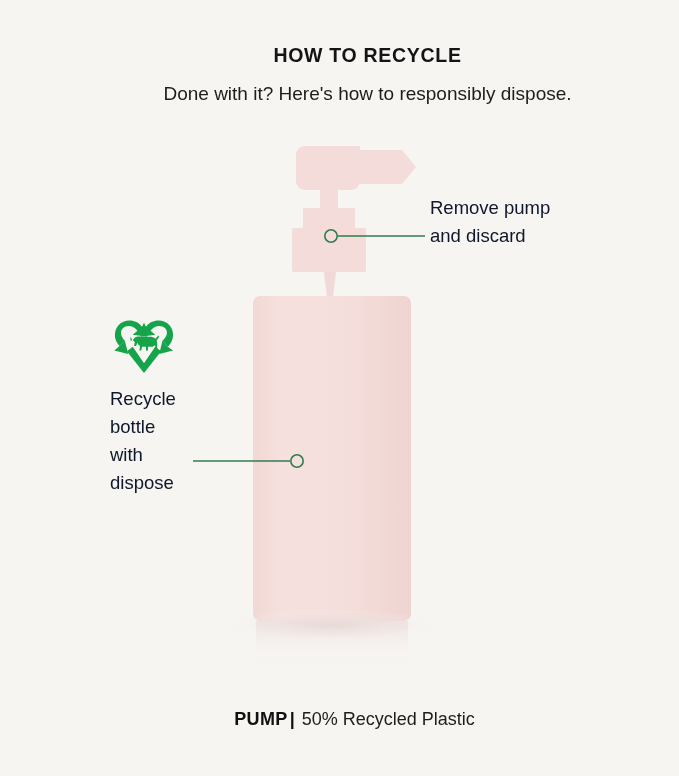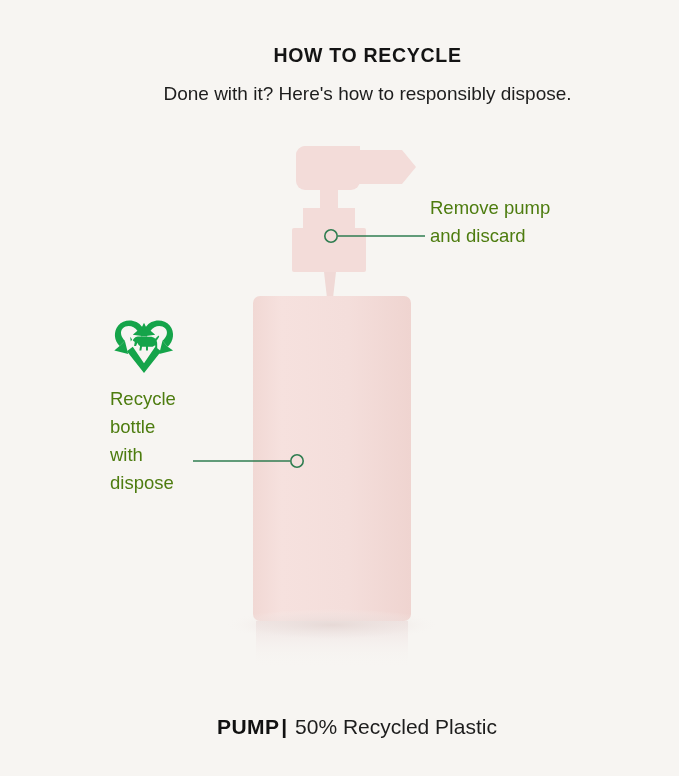--- a/index.html
+++ b/index.html
@@ -53,21 +53,21 @@
     inset: 0;
     pointer-events: none;
   }
   .stage svg { display: block; }
 
   
   .callout {
     position: absolute;
     font-size: 18.5px;
     line-height: 1.52;
-    color: #4d7c0f;
+    color: #0f172a;
     white-space: pre-line;
   }
   .callout-pump {
     left: 430px;
     top: 194px;
     width: 220px;
   }
   .callout-bottle {
     left: 110px;
     top: 385px;
@@ -85,21 +85,21 @@
 
   
   .specs {
     position: absolute;
     left: 0;
     top: 678px;
     width: 679px;
     text-align: center;
   }
   .spec-row {
-    font-size: 21px;
+    font-size: 18px;
     line-height: 1.55;
     color: #1d1d1d;
     white-space: pre;
   }
   .spec-label {
     font-weight: bold;
     letter-spacing: 0.4px;
     color: #111111;
   }
   .spec-sep {

